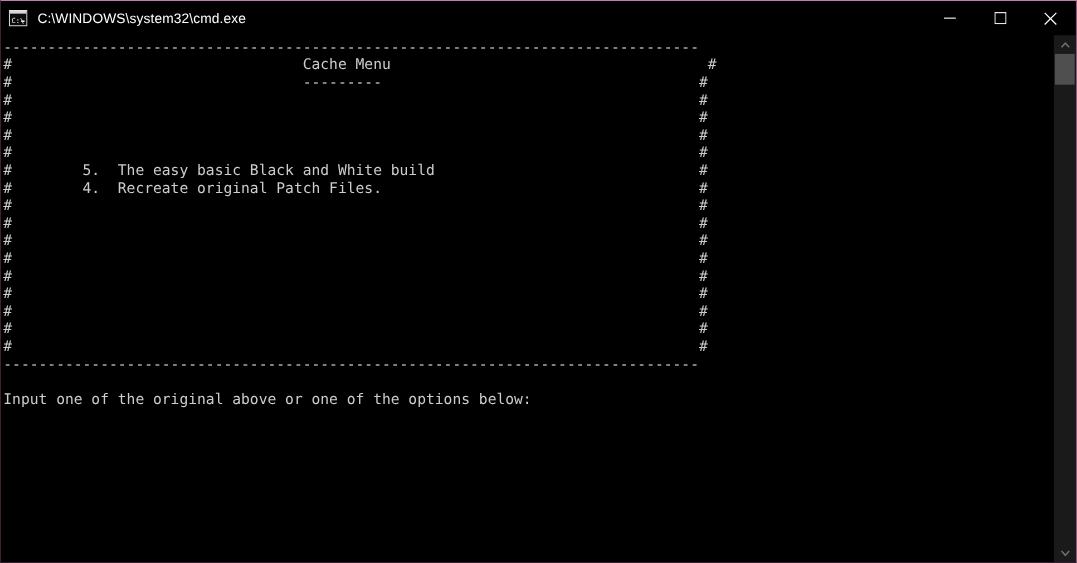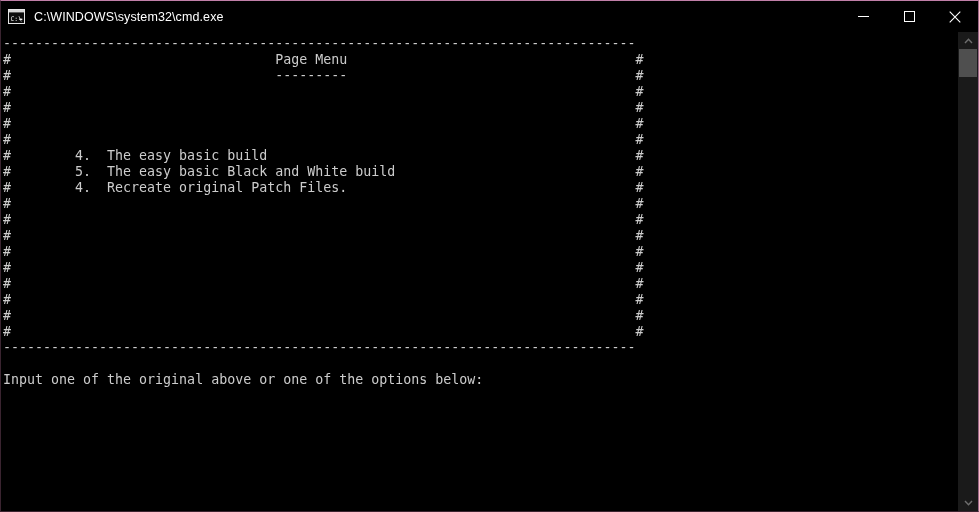--- a/index.html
+++ b/index.html
@@ -132,27 +132,26 @@
         <svg width="12" height="12" viewBox="0 0 12 12">
           <path d="M0.7 0.7 L11.3 11.3 M11.3 0.7 L0.7 11.3" stroke="#ffffff" stroke-width="1.1" fill="none"></path>
         </svg>
       </div>
     </div>
   </div>
 
   <div class="terminal">
     <div id="terminal-lines">
         <div class="tline">-------------------------------------------------------------------------------</div>
-        <div class="tline">#                                 Page Menu                                    #</div>
+        <div class="tline">#                                 Cache Menu                                    #</div>
         <div class="tline">#                                 ---------                                    #</div>
         <div class="tline">#                                                                              #</div>
         <div class="tline">#                                                                              #</div>
         <div class="tline">#                                                                              #</div>
         <div class="tline">#                                                                              #</div>
-        <div class="tline">#        4.  The easy basic build                                              #</div>
         <div class="tline">#        5.  The easy basic Black and White build                              #</div>
         <div class="tline">#        4.  Recreate original Patch Files.                                    #</div>
         <div class="tline">#                                                                              #</div>
         <div class="tline">#                                                                              #</div>
         <div class="tline">#                                                                              #</div>
         <div class="tline">#                                                                              #</div>
         <div class="tline">#                                                                              #</div>
         <div class="tline">#                                                                              #</div>
         <div class="tline">#                                                                              #</div>
         <div class="tline">#                                                                              #</div>

